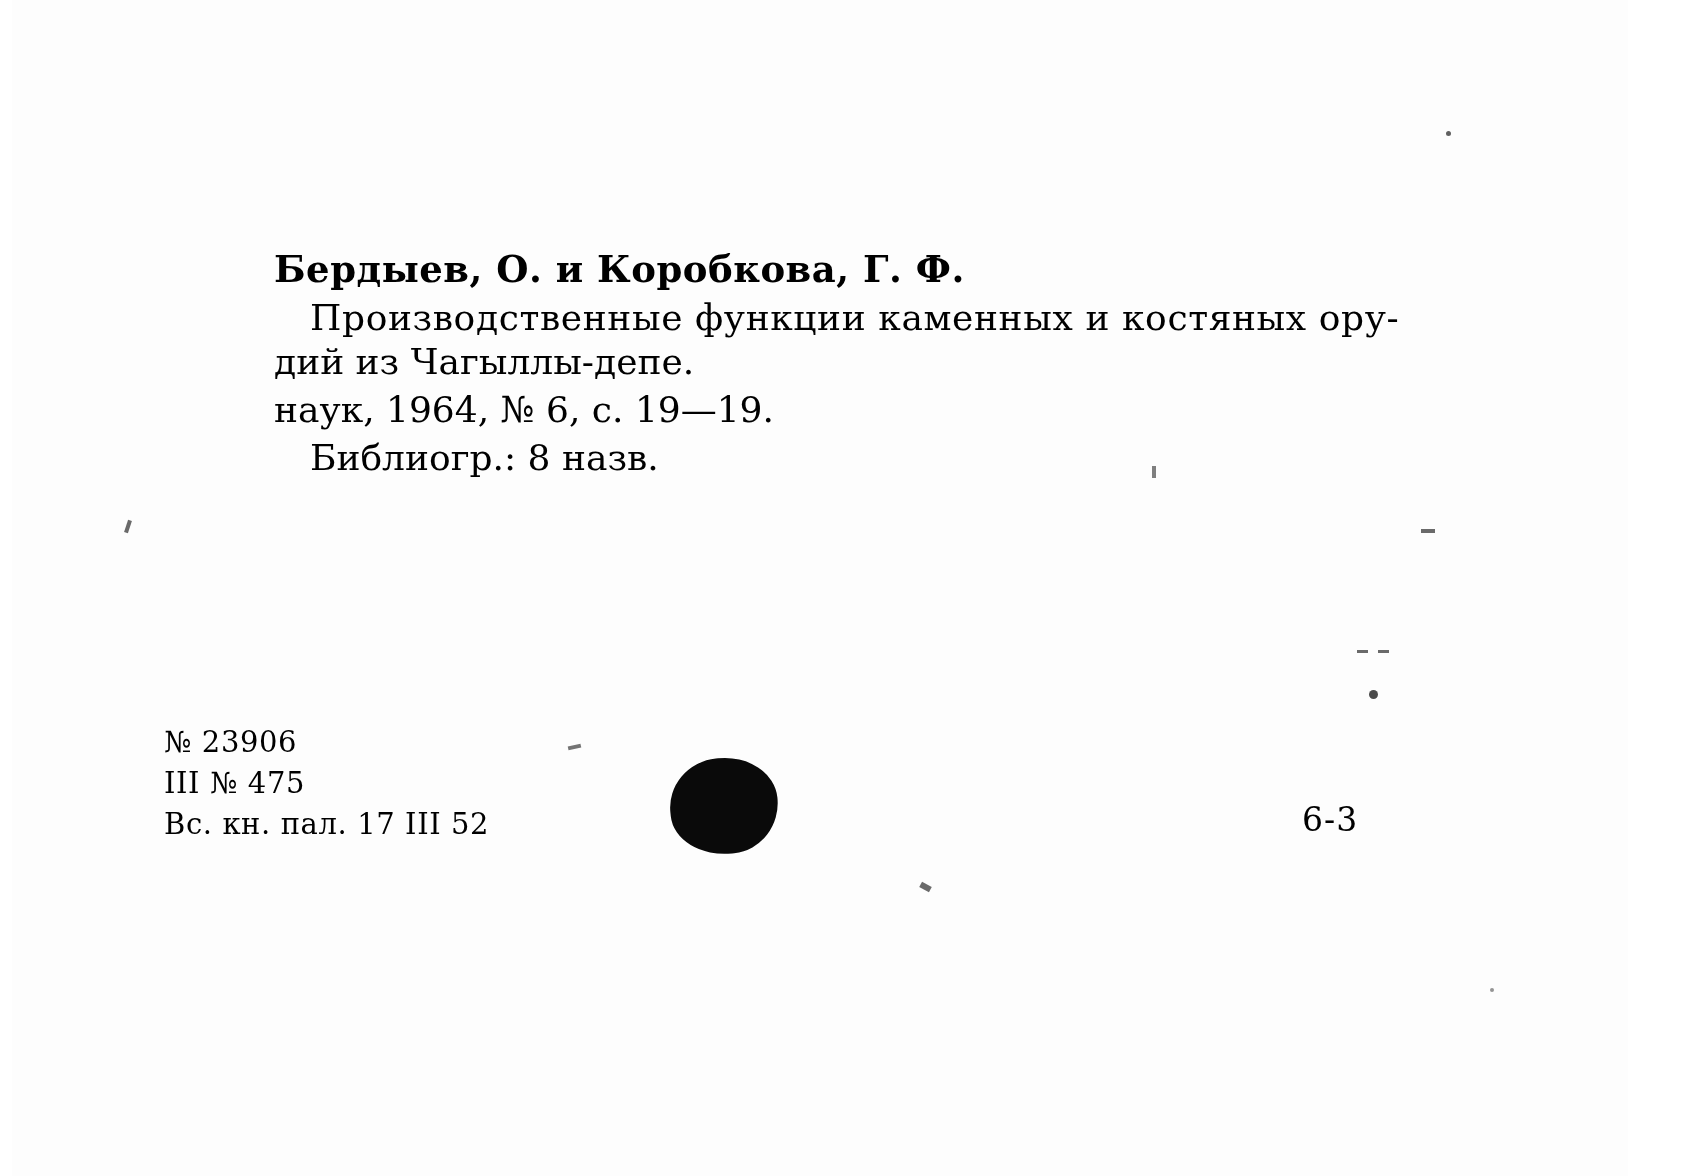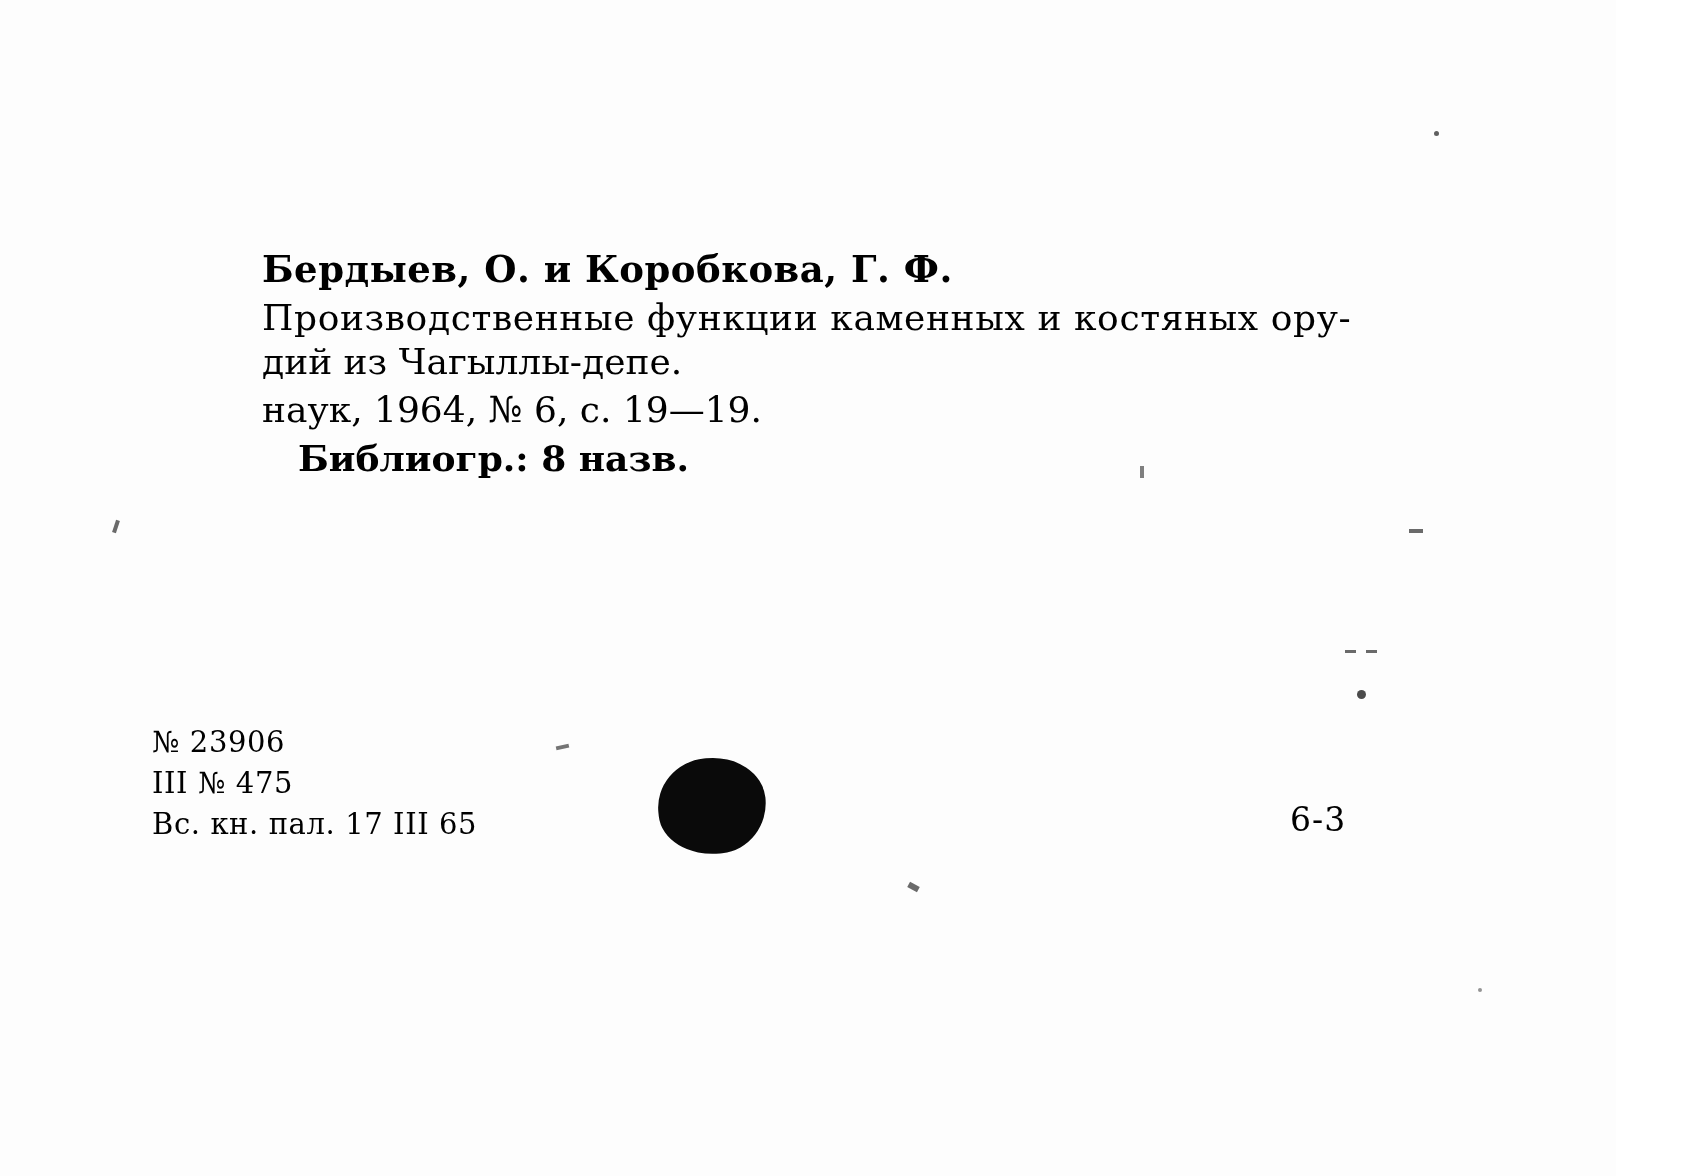--- a/index.html
+++ b/index.html
@@ -11,21 +11,21 @@
     width: 1696px;
     height: 1176px;
     position: relative;
     overflow: hidden;
     font-family: "Liberation Serif", serif;
     color: #000000;
   }
 
   .card {
     position: absolute;
-    left: 0;
+    left: 12px;
     top: 0;
     width: 1616px;
     height: 1176px;
     background: #fdfdfd;
   }
 
   
   .entry {
     position: absolute;
     left: 262px;
@@ -44,29 +44,27 @@
 
   .para {
     font-family: "DejaVu Serif", serif;
     font-size: 36px;
     line-height: 1.23;
     text-align: justify;
     margin-top: 4px;
   }
   .para.first-indent {
     text-indent: 36px;
-    font-weight: bold;
   }
 
   
   .row-justify {
     display: flex;
-    justify-content: center;
+    justify-content: flex-start;
     width: 100%;
-    flex-direction: column;
   }
   .row-justify > span { white-space: pre; }
 
   
   .stamp {
     position: absolute;
     left: 152px;
     top: 722px;
     font-family: "DejaVu Serif", serif;
     font-size: 29px;
@@ -134,21 +132,21 @@
       <div>наук, 1964, № 6, с. 19—19.</div>
     </div>
 
     <div class="para first-indent">Библиогр.: 8 назв.</div>
 
   </div>
 
   <div class="stamp">
     <div>№ 23906</div>
     <div>III № 475</div>
-    <div>Вс. кн. пал. 17 III 65</div>
+    <div>Вс. кн. пал. 17 III 52</div>
   </div>
 
   <div class="blot"></div>
 
   <div class="page-code">6-3</div>
 
   <span class="speck sp1"></span>
   <span class="speck sp2"></span>
   <span class="speck sp3"></span>
   <span class="speck sp4"></span>

